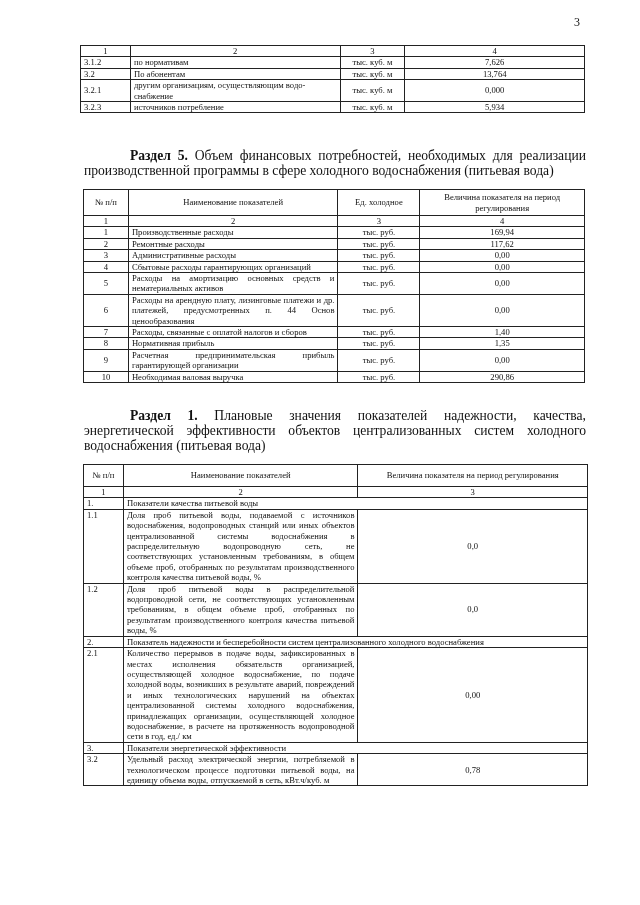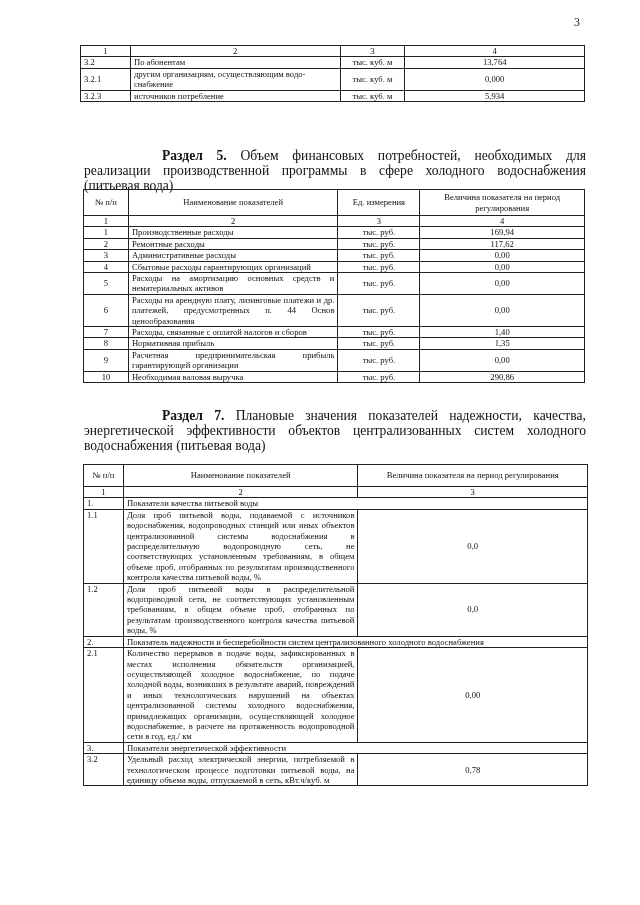--- a/index.html
+++ b/index.html
@@ -4,41 +4,47 @@
 <style>
   html, body { margin:0; padding:0; background:#ffffff; }
   body { width:640px; height:905px; position:relative; overflow:hidden;
          font-family:"Liberation Serif", "DejaVu Serif", serif; color:#111; }
   .page-number { position:absolute; left:574px; top:15px; font-size:12px; }
   table { border-collapse:collapse; position:absolute; font-size:8.6px; line-height:10.4px; }
   td, th { border:1px solid #222; padding:0 3px; vertical-align:middle; font-weight:normal; }
   .c { text-align:center; }
   .j { text-align:justify; }
   .heading { position:absolute; font-size:13.6px; line-height:15px; text-align:justify; }
-  .heading b { font-weight:bold;margin-left:32px; }
+  .heading b { font-weight:bold; }
   .ind { display:inline-block; width:46px; }
 </style>
 </head>
 <body>
 
 <div class="page-number">3</div>
 
 <table style="left:80px; top:45px; width:505px;">
   <colgroup>
       <col style="width:50px">
       <col style="width:210px">
       <col style="width:65px">
       <col style="width:180px">
     </colgroup>
   <tbody>
       <tr>
     <td class="c">1</td>
     <td class="c">2</td>
     <td class="c">3</td>
     <td class="c">4</td>
+  </tr>
+  <tr>
+    <td>3.1.2</td>
+    <td>по нормативам</td>
+    <td class="c">тыс. куб. м</td>
+    <td class="c">7,626</td>
   </tr>
   <tr>
     <td>3.2</td>
     <td>По абонентам</td>
     <td class="c">тыс. куб. м</td>
     <td class="c">13,764</td>
   </tr>
   <tr>
     <td>3.2.1</td>
     <td>другим организациям, осуществляющим водо-снабжение</td>
@@ -63,21 +69,21 @@
   <colgroup>
       <col style="width:45px">
       <col style="width:210px">
       <col style="width:82px">
       <col style="width:165px">
     </colgroup>
   <tbody>
       <tr style="height:26px">
     <td class="c">№ п/п</td>
     <td class="c">Наименование показателей</td>
-    <td class="c">Ед. измерения</td>
+    <td class="c">Ед. холодное</td>
     <td class="c">Величина показателя на период регулирования</td>
   </tr>
   <tr>
     <td class="c">1</td>
     <td class="c">2</td>
     <td class="c">3</td>
     <td class="c">4</td>
   </tr>
   <tr>
     <td class="c">1</td>
@@ -136,21 +142,21 @@
   <tr>
     <td class="c">10</td>
     <td class="j">Необходимая валовая выручка</td>
     <td class="c">тыс. руб.</td>
     <td class="c">290,86</td>
   </tr>
 </tbody>
   </table>
 
 <div class="heading" style="left:84px; top:408px; width:502px;">
-  <span class="ind"></span><b>Раздел 7.</b>
+  <span class="ind"></span><b>Раздел 1.</b>
   <span>Плановые значения показателей надежности, качества, энергетической эффективности объектов централизованных систем холодного водоснабжения (питьевая вода)</span>
 </div>
 
 <table style="left:83px; top:464px; width:505px;">
   <colgroup>
       <col style="width:40px">
       <col style="width:235px">
       <col style="width:230px">
     </colgroup>
   <tbody>

